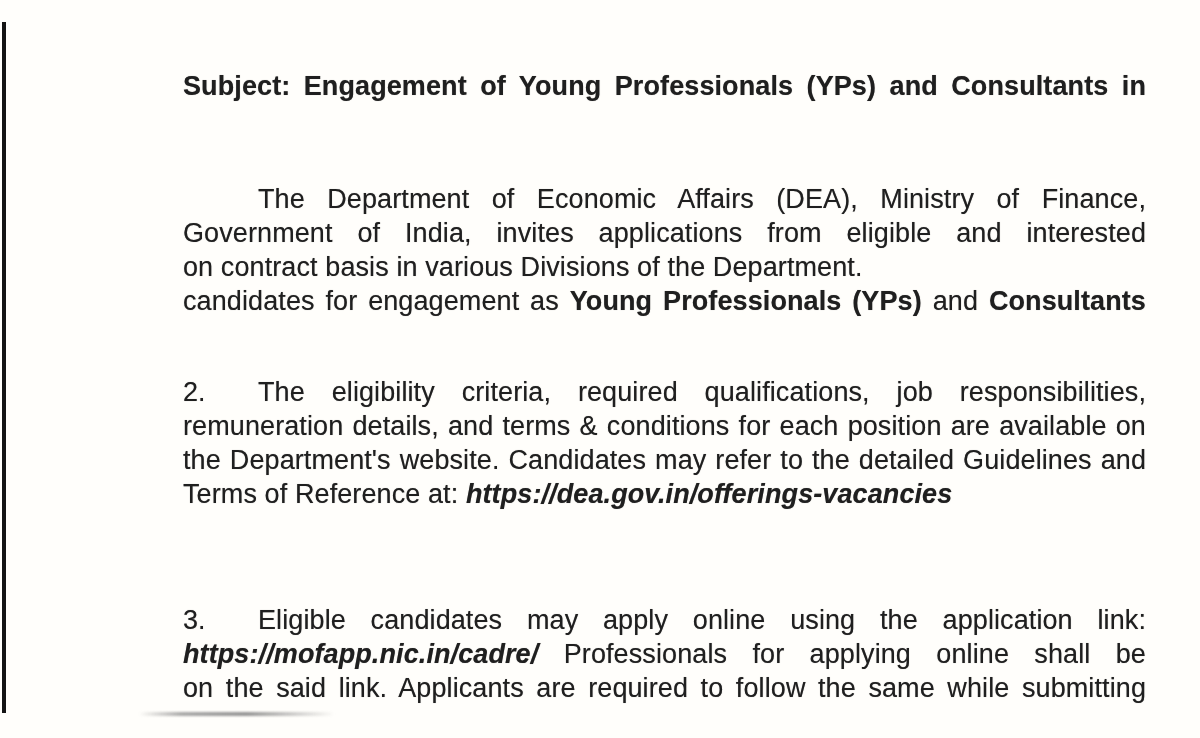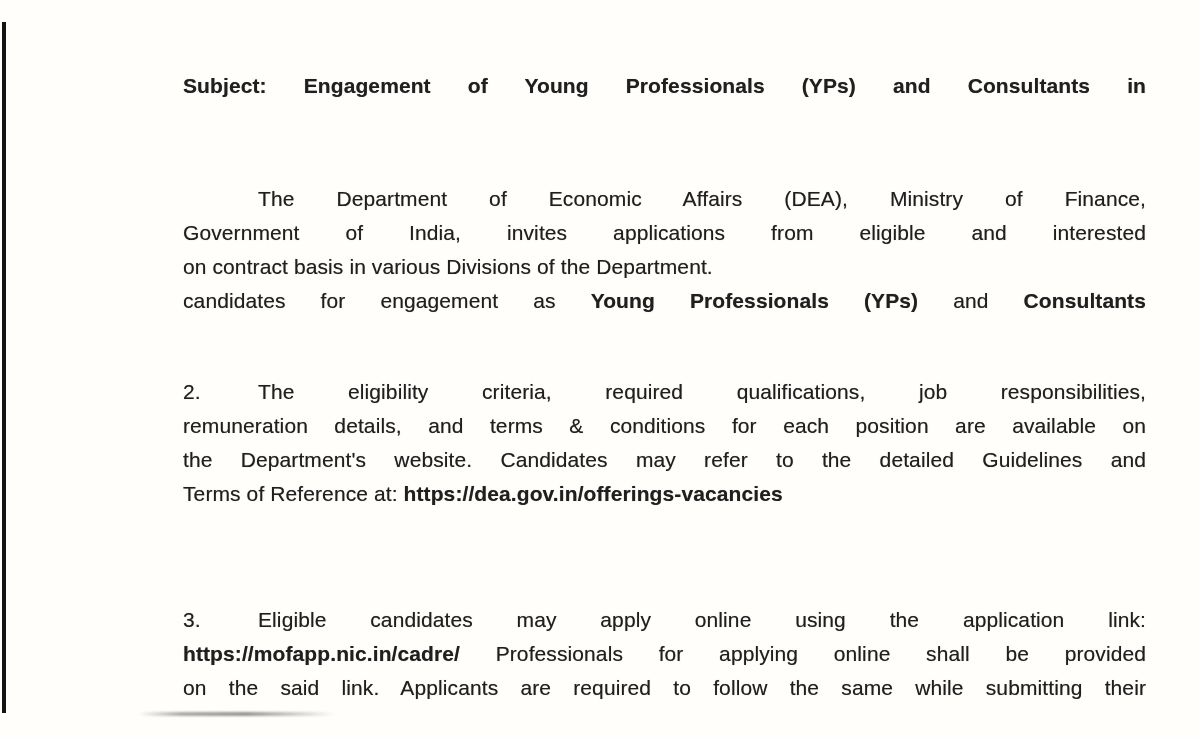--- a/index.html
+++ b/index.html
@@ -17,42 +17,42 @@
     left: 2px;
     top: 22px;
     width: 4px;
     height: 691px;
     background: #141414;
   }
   .textcol {
     position: absolute;
     left: 183px;
     width: 963px;
-    font-size: 21px;
+    font-size: 27px;
     line-height: 34px;
     letter-spacing: 0.1px;
     text-shadow: 0 0 0.7px rgba(32,32,32,0.55);
   }
   .heading { top: 70px; line-height: 32px; font-weight: bold; }
   .para-1 { top: 182px; }
   .para-2 { top: 375px; }
   .para-3 { top: 567px; margin-top: 36px; }
   .line {
     text-align: justify;
     text-align-last: justify;
     overflow: hidden;
     white-space: normal;
   }
   .heading .line { height: 32px; }
   .textcol:not(.heading) .line { height: 34px; }
   .line.last { text-align-last: left; }
   .line.indent { padding-left: 75px; }
   .num { display: inline-block; width: 75px; }
   .b { font-weight: bold; }
-  .i { }
+  .i { font-style: italic; }
   .smudge {
     position: absolute;
     left: 139px;
     top: 712px;
     width: 196px;
     height: 4px;
     border-radius: 2px;
     filter: blur(1px);
     background: linear-gradient(90deg,
       rgba(140,140,140,0) 0%,

